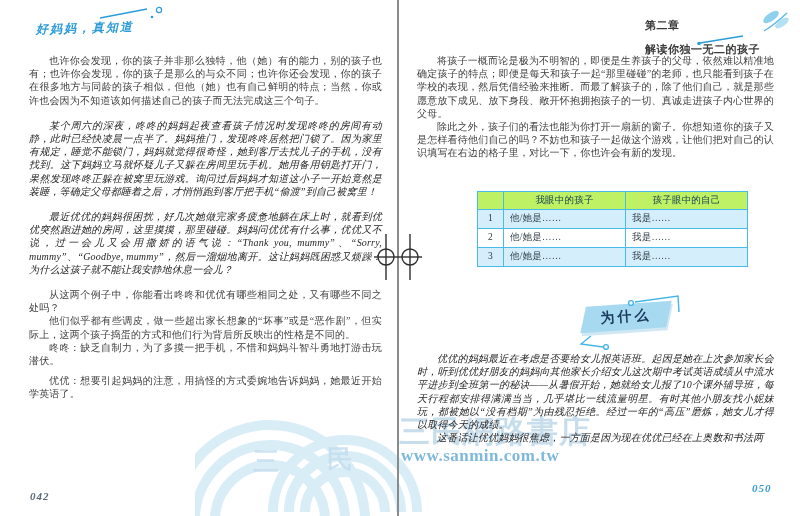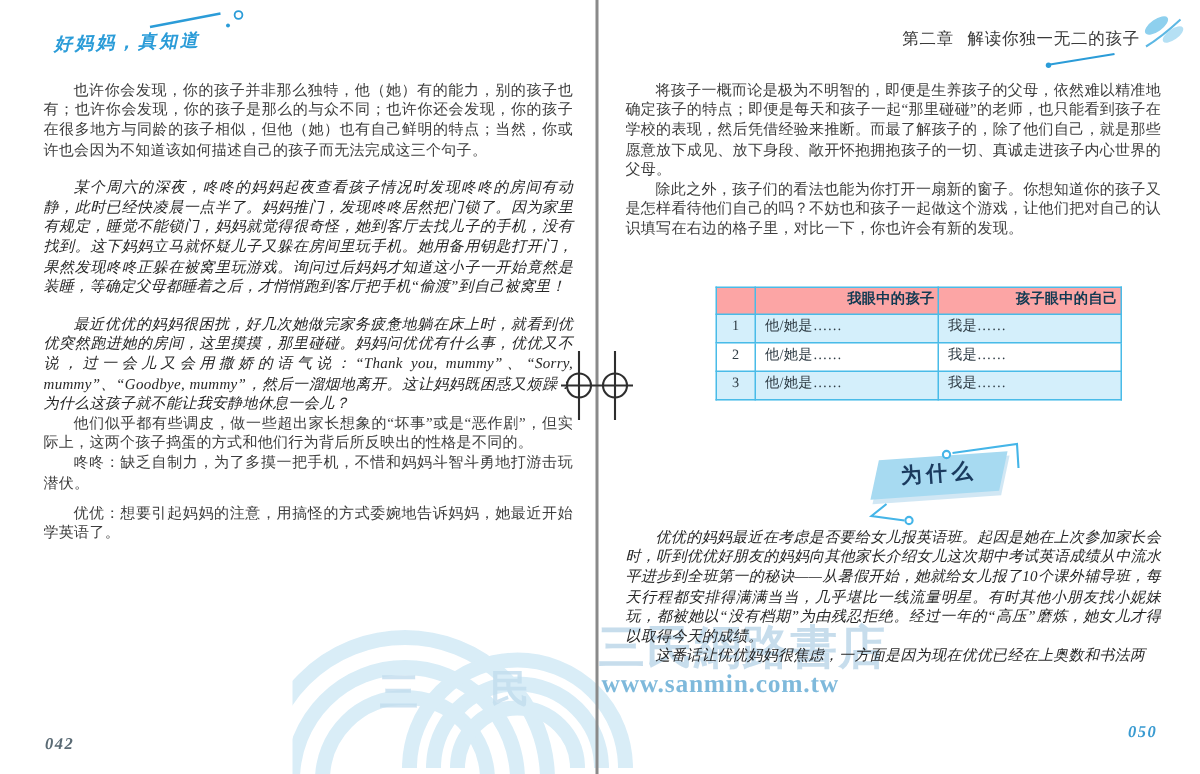--- a/index.html
+++ b/index.html
@@ -23,40 +23,40 @@
   .gutter-line{position:absolute;left:397px;top:0;width:2px;height:516px;background:#8a8a8a;}
   .reg-marks{position:absolute;left:350px;top:228px;}
   
   .left-header{
     position:absolute;left:36px;top:20px;font-size:12px;font-style:italic;font-weight:bold;
     color:#2b9cd8;letter-spacing:2px;transform:rotate(-1.5deg);white-space:nowrap;
   }
   .left-header-decor{position:absolute;left:95px;top:4px;}
   .right-header{
     position:absolute;top:18px;right:40px;display:flex;gap:9px;
-    font-size:11px;color:#3a3a3a;font-weight:400;letter-spacing:.5px;white-space:nowrap;
+    font-size:11px;color:#3a3a3a;font-weight:700;letter-spacing:.5px;white-space:nowrap;flex-direction:column;
   }
   .right-header-decor{position:absolute;left:695px;top:33px;}
   .dragonfly{position:absolute;left:760px;top:7px;}
   
   .body-col{position:absolute;top:54px;font-size:10px;line-height:13.2px;color:#3d3d3d;
     text-align:justify;letter-spacing:.2px;}
   .col-left{left:29px;width:353px;}
   .col-right{left:417px;width:357px;}
   .para{text-indent:2em;margin:0;}
   .gap-top{margin-top:12px;}
   .gap-top-sm{margin-top:7px;}
   .story{font-style:italic;color:#262626;}
   
   .compare-table{
     position:absolute;left:60px;top:137px;width:271px;border-collapse:collapse;table-layout:fixed;
     font-size:9.5px;color:#2e3b44;border:1px solid #1f9ed6;
   }
   .compare-table th,.compare-table td{border:1px solid #49bbe8;padding:1px 6px;height:15px;}
-  .compare-table th{background:#fca5a5;color:#123a52;font-weight:bold;text-align:right;padding:1px 2px;}
+  .compare-table th{background:#bef264;color:#123a52;font-weight:normal;text-align:center;padding:1px 2px;}
   .compare-table td{height:16px;}
   .num-col{width:21px;text-align:center;padding:1px 2px;}
   .row-alt td{background:#d4effb;}
   .row-plain td{background:#ffffff;}
   
   .why-wrap{position:absolute;left:156px;top:238px;width:122px;height:60px;}
   .why-banner{
     position:absolute;left:10px;top:12px;width:86px;height:26px;background:#a7daf1;
     transform:rotate(-4deg) skewX(-16deg);box-shadow:2px 3px 0 rgba(90,170,215,.28);
   }
@@ -124,20 +124,21 @@
   </svg>
   <svg class="right-header-decor" width="55" height="14" viewBox="0 0 55 14">
     <line x1="5" y1="10" x2="48" y2="3" stroke="#2b9cd8" stroke-width="1.5"></line>
     <circle cx="4" cy="10.5" r="1.8" fill="#2b9cd8"></circle>
   </svg>
 
   <div class="body-col col-left">
     <p class="para">也许你会发现，你的孩子并非那么独特，他（她）有的能力，别的孩子也有；也许你会发现，你的孩子是那么的与众不同；也许你还会发现，你的孩子在很多地方与同龄的孩子相似，但他（她）也有自己鲜明的特点；当然，你或许也会因为不知道该如何描述自己的孩子而无法完成这三个句子。</p>
     <p class="para story gap-top">某个周六的深夜，咚咚的妈妈起夜查看孩子情况时发现咚咚的房间有动静，此时已经快凌晨一点半了。妈妈推门，发现咚咚居然把门锁了。因为家里有规定，睡觉不能锁门，妈妈就觉得很奇怪，她到客厅去找儿子的手机，没有找到。这下妈妈立马就怀疑儿子又躲在房间里玩手机。她用备用钥匙打开门，果然发现咚咚正躲在被窝里玩游戏。询问过后妈妈才知道这小子一开始竟然是装睡，等确定父母都睡着之后，才悄悄跑到客厅把手机“偷渡”到自己被窝里！</p>
     <p class="para story gap-top">最近优优的妈妈很困扰，好几次她做完家务疲惫地躺在床上时，就看到优优突然跑进她的房间，这里摸摸，那里碰碰。妈妈问优优有什么事，优优又不说，过一会儿又会用撒娇的语气说：“Thank you, mummy”、“Sorry, mummy”、“Goodbye, mummy”，然后一溜烟地离开。这让妈妈既困惑又烦躁：为什么这孩子就不能让我安静地休息一会儿？</p>
+    <p class="para gap-top">从这两个例子中，你能看出咚咚和优优有哪些相同之处，又有哪些不同之处吗？</p>
     <p class="para">他们似乎都有些调皮，做一些超出家长想象的“坏事”或是“恶作剧”，但实际上，这两个孩子捣蛋的方式和他们行为背后所反映出的性格是不同的。</p>
     <p class="para">咚咚：缺乏自制力，为了多摸一把手机，不惜和妈妈斗智斗勇地打游击玩潜伏。</p>
     <p class="para gap-top-sm">优优：想要引起妈妈的注意，用搞怪的方式委婉地告诉妈妈，她最近开始学英语了。</p>
   </div>
   <div class="pagenum pagenum-left">042</div>
 
   <div class="body-col col-right">
     <p class="para">将孩子一概而论是极为不明智的，即便是生养孩子的父母，依然难以精准地确定孩子的特点；即便是每天和孩子一起“那里碰碰”的老师，也只能看到孩子在学校的表现，然后凭借经验来推断。而最了解孩子的，除了他们自己，就是那些愿意放下成见、放下身段、敞开怀抱拥抱孩子的一切、真诚走进孩子内心世界的父母。</p>
     <p class="para">除此之外，孩子们的看法也能为你打开一扇新的窗子。你想知道你的孩子又是怎样看待他们自己的吗？不妨也和孩子一起做这个游戏，让他们把对自己的认识填写在右边的格子里，对比一下，你也许会有新的发现。</p>
 

